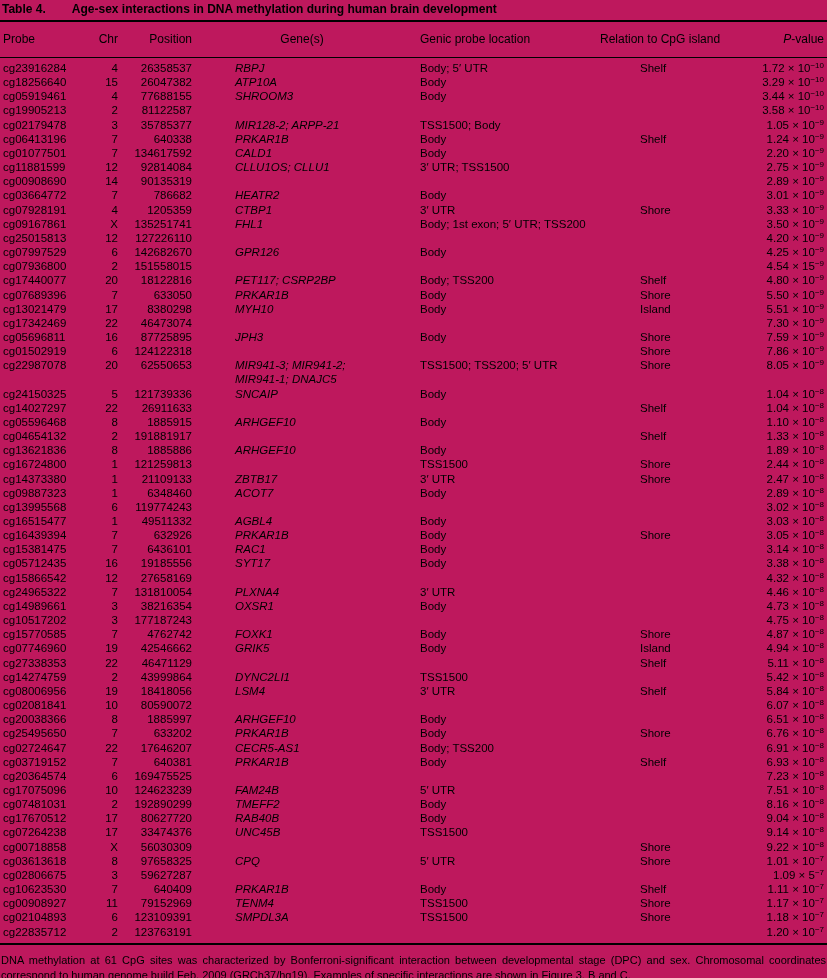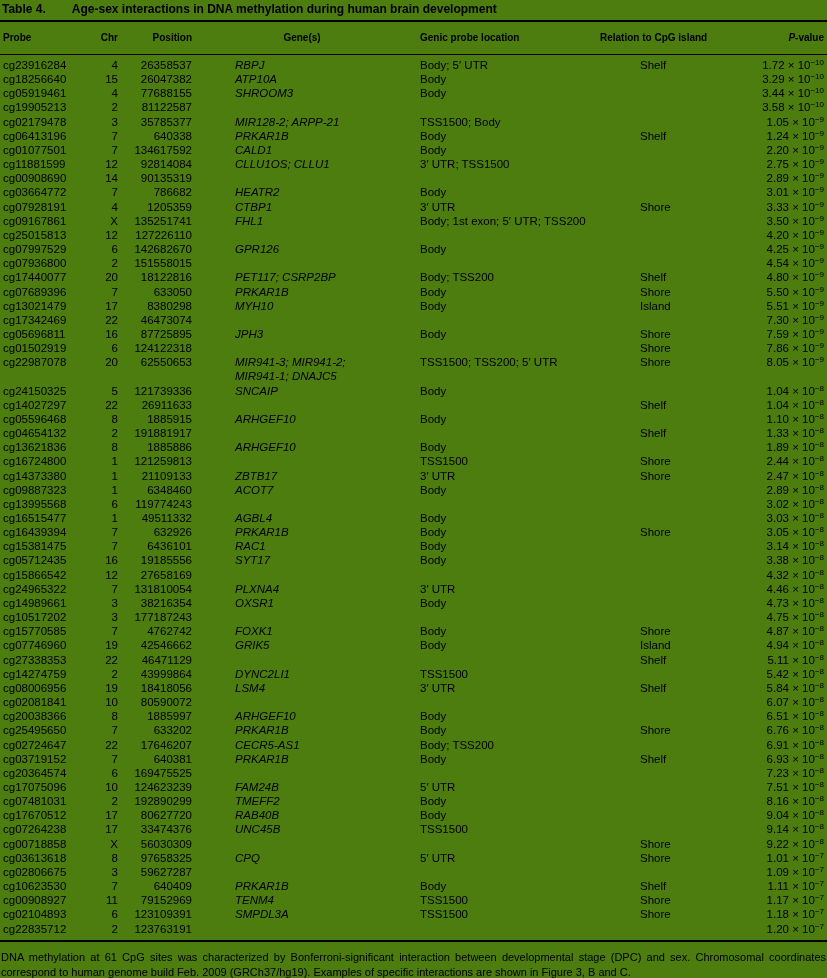--- a/index.html
+++ b/index.html
@@ -1,32 +1,32 @@
 <!DOCTYPE html>
 <html><head>
 <meta charset="utf-8">
 <style>
   html,body{margin:0;padding:0;background:#fff;}
   .page{
-    width:827px;height:978px;background:#4d7c0f;color:#000;
+    width:827px;height:978px;background:#be185d;color:#000;
     font-family:"Liberation Sans",sans-serif;
     position:relative;overflow:hidden;box-sizing:border-box;
   }
   .title-row{
     padding:2px 0 4px 2px;
     border-bottom:2px solid #000;
     font-size:12px;font-weight:bold;
   }
   .title-label{margin-right:26px;}
   table.data{
     width:827px;border-collapse:collapse;table-layout:fixed;
     border-bottom:2px solid #000;
   }
   th{
-    font-size:10px;font-weight:bold;
+    font-size:12px;font-weight:normal;
     padding:10px 0 11px 0;
     border-bottom:1px solid #000;
     vertical-align:bottom;white-space:nowrap;
   }
   td{
     font-size:11.5px;line-height:14.15px;
     padding:0;vertical-align:top;
   }
   tbody tr:first-child td{padding-top:3px;}
   tbody tr:last-child td{padding-bottom:4px;}
@@ -225,21 +225,21 @@
       <td class="c-p"><span class="p-m">4.25 × 10</span><sup class="exp p-e">−9</sup></td>
     </tr>
 
     <tr>
       <td class="c-probe">cg07936800</td>
       <td class="c-chr">2</td>
       <td class="c-pos">151558015</td>
       <td class="c-gene"></td>
       <td class="c-loc"></td>
       <td class="c-rel"></td>
-      <td class="c-p"><span class="p-m">4.54 × 10</span><sup class="exp p-e">−9</sup></td>
+      <td class="c-p"><span class="p-m">4.54 × 15</span><sup class="exp p-e">−9</sup></td>
     </tr>
 
     <tr>
       <td class="c-probe">cg17440077</td>
       <td class="c-chr">20</td>
       <td class="c-pos">18122816</td>
       <td class="c-gene">PET117; CSRP2BP</td>
       <td class="c-loc">Body; TSS200</td>
       <td class="c-rel">Shelf</td>
       <td class="c-p"><span class="p-m">4.80 × 10</span><sup class="exp p-e">−9</sup></td>
@@ -645,21 +645,21 @@
       <td class="c-p"><span class="p-m">1.01 × 10</span><sup class="exp p-e">−7</sup></td>
     </tr>
 
     <tr>
       <td class="c-probe">cg02806675</td>
       <td class="c-chr">3</td>
       <td class="c-pos">59627287</td>
       <td class="c-gene"></td>
       <td class="c-loc"></td>
       <td class="c-rel"></td>
-      <td class="c-p"><span class="p-m">1.09 × 10</span><sup class="exp p-e">−7</sup></td>
+      <td class="c-p"><span class="p-m">1.09 × 5</span><sup class="exp p-e">−7</sup></td>
     </tr>
 
     <tr>
       <td class="c-probe">cg10623530</td>
       <td class="c-chr">7</td>
       <td class="c-pos">640409</td>
       <td class="c-gene">PRKAR1B</td>
       <td class="c-loc">Body</td>
       <td class="c-rel">Shelf</td>
       <td class="c-p"><span class="p-m">1.11 × 10</span><sup class="exp p-e">−7</sup></td>

